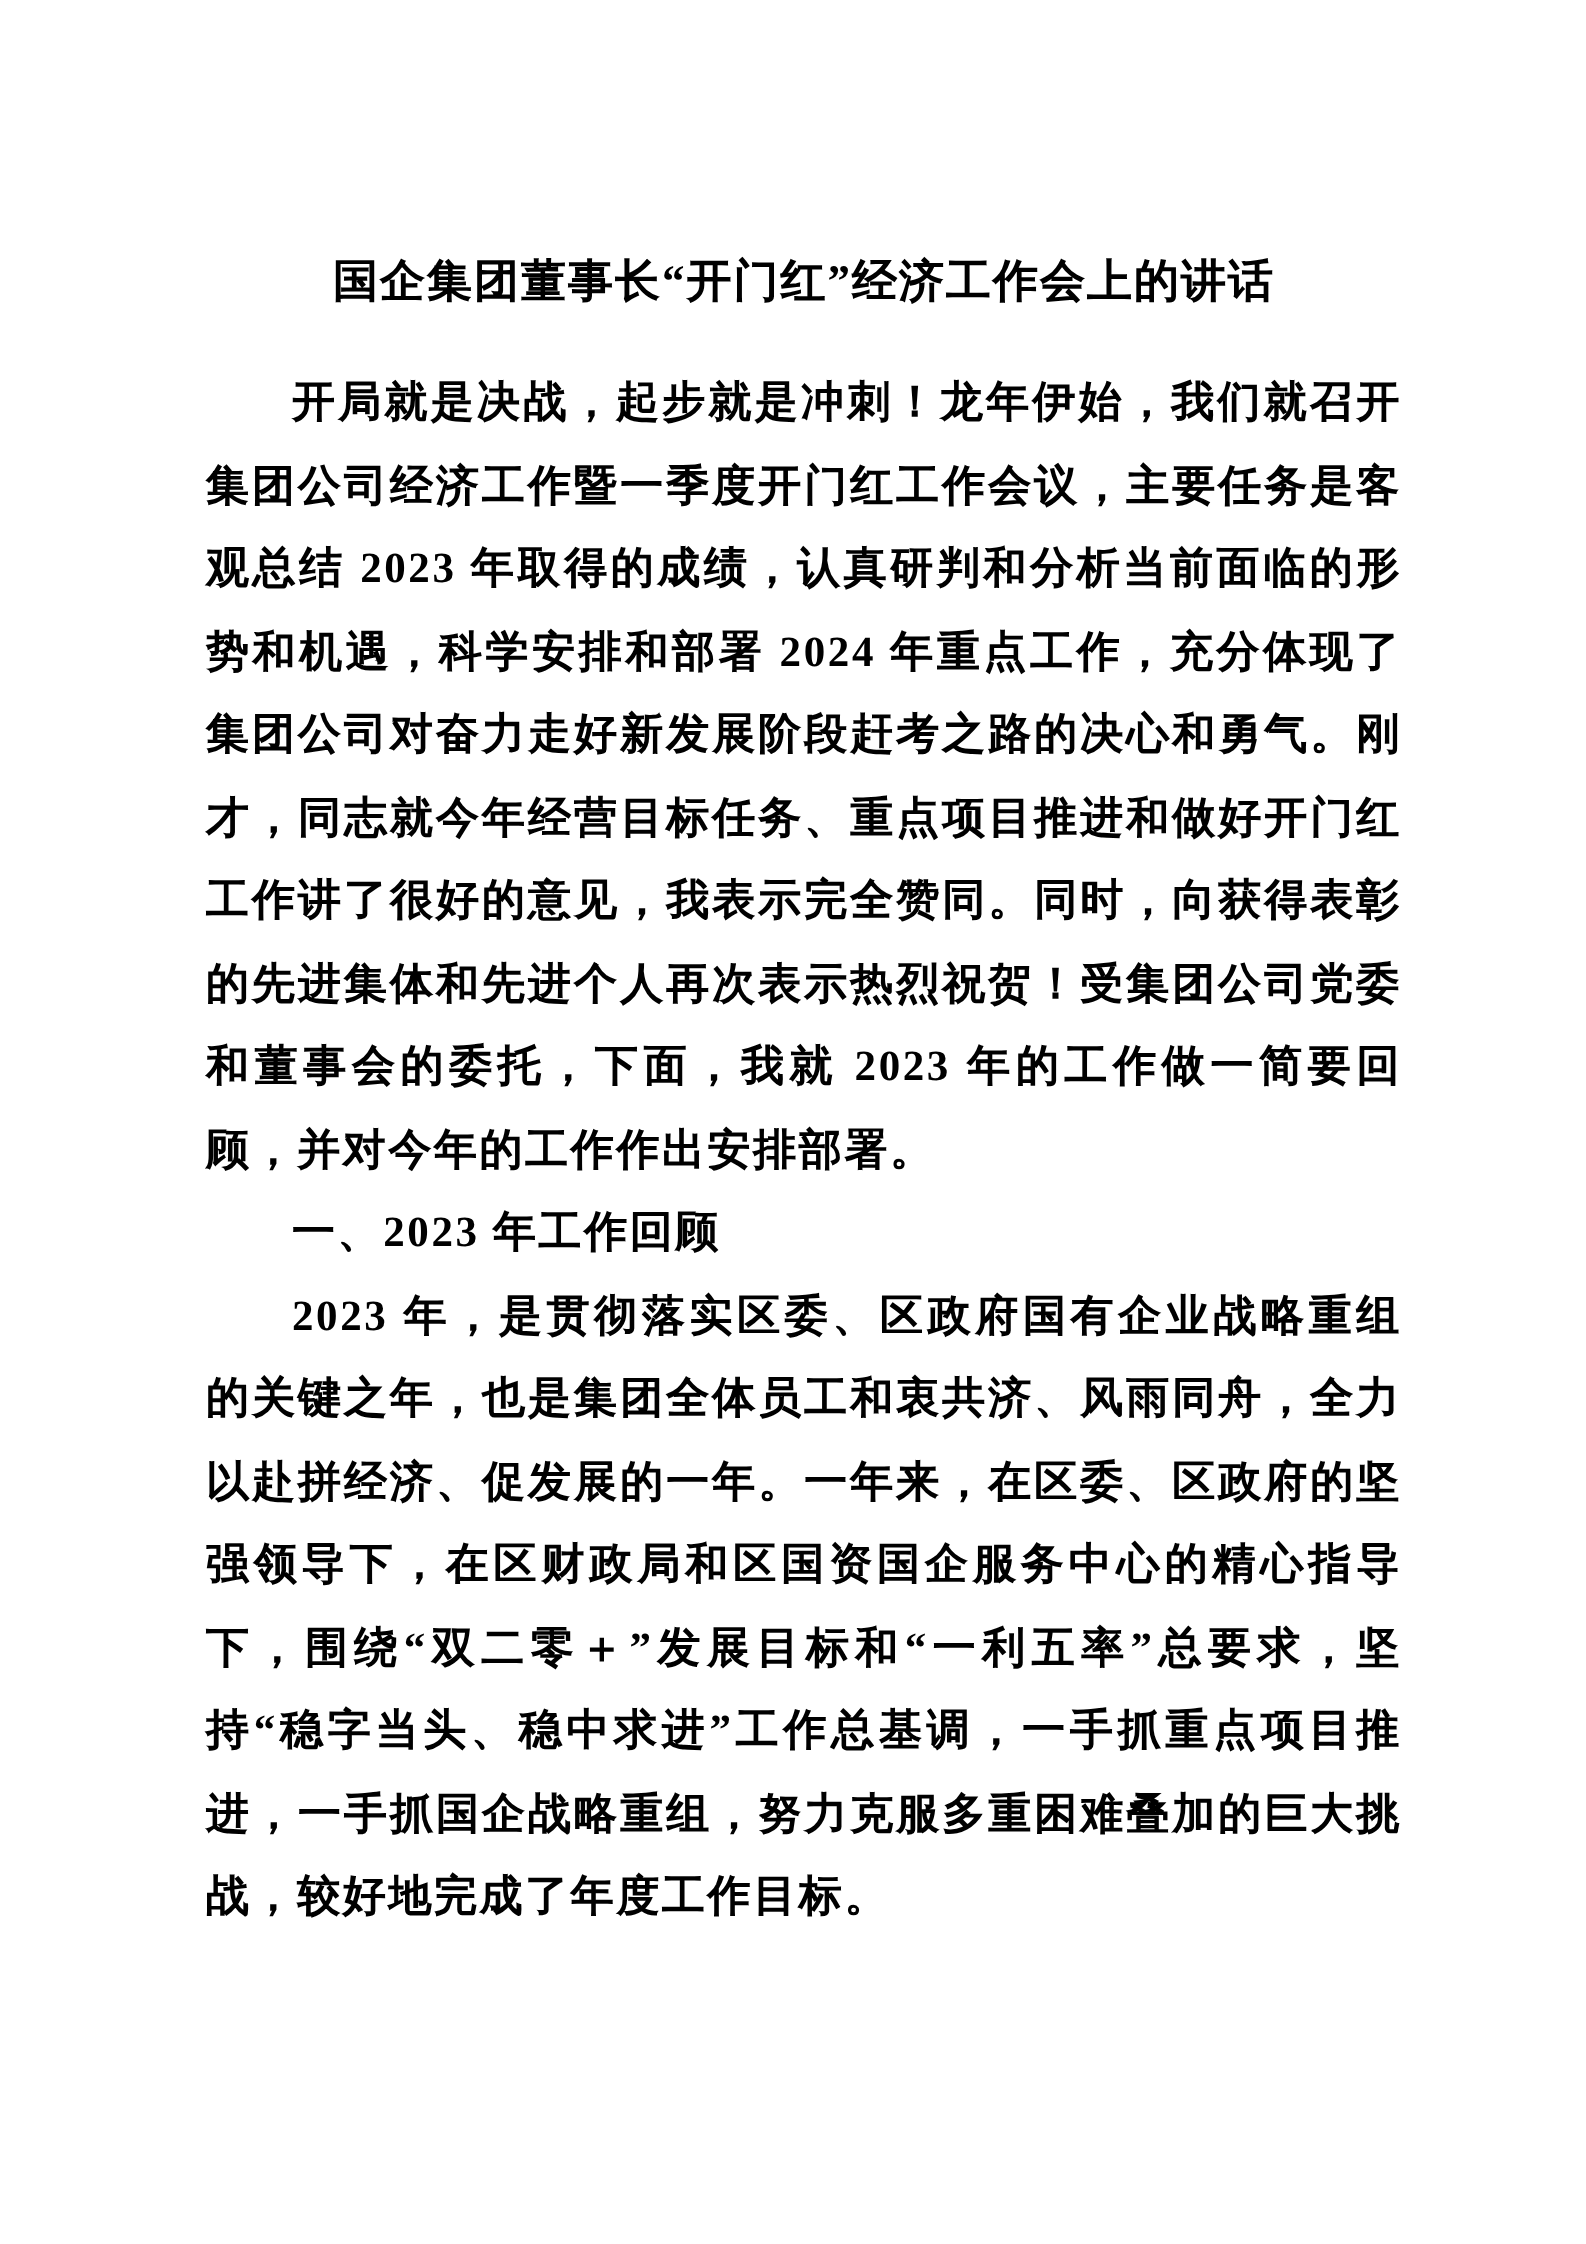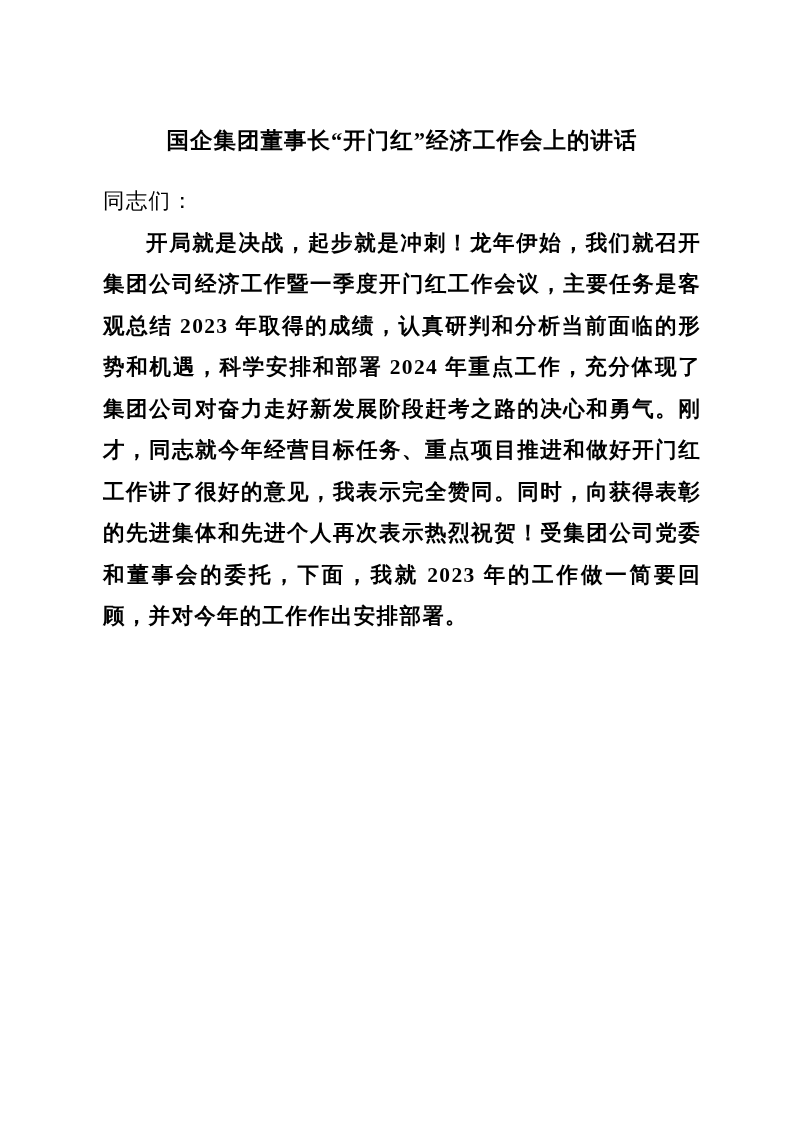--- a/index.html
+++ b/index.html
@@ -41,19 +41,20 @@
     font-weight: bold;
   }
 </style>
 </head>
 <body>
 
 <div class="page">
 
   <h1 class="doc-title">国企集团董事长“开门红”经济工作会上的讲话</h1>
 
-  <p class="body-text">同志们：</p>
 
   <p class="body-text indent">开局就是决战，起步就是冲刺！龙年伊始，我们就召开集团公司经济工作暨一季度开门红工作会议，主要任务是客观总结 2023 年取得的成绩，认真研判和分析当前面临的形势和机遇，科学安排和部署 2024 年重点工作，充分体现了集团公司对奋力走好新发展阶段赶考之路的决心和勇气。刚才，同志就今年经营目标任务、重点项目推进和做好开门红工作讲了很好的意见，我表示完全赞同。同时，向获得表彰的先进集体和先进个人再次表示热烈祝贺！受集团公司党委和董事会的委托，下面，我就 2023 年的工作做一简要回顾，并对今年的工作作出安排部署。</p>
 
+  <p class="body-text indent">一、2023 年工作回顾</p>
 
+  <p class="body-text indent">2023 年，是贯彻落实区委、区政府国有企业战略重组的关键之年，也是集团全体员工和衷共济、风雨同舟，全力以赴拼经济、促发展的一年。一年来，在区委、区政府的坚强领导下，在区财政局和区国资国企服务中心的精心指导下，围绕“双二零＋”发展目标和“一利五率”总要求，坚持“稳字当头、稳中求进”工作总基调，一手抓重点项目推进，一手抓国企战略重组，努力克服多重困难叠加的巨大挑战，较好地完成了年度工作目标。</p>
 
 </div>
 
 </body></html>

